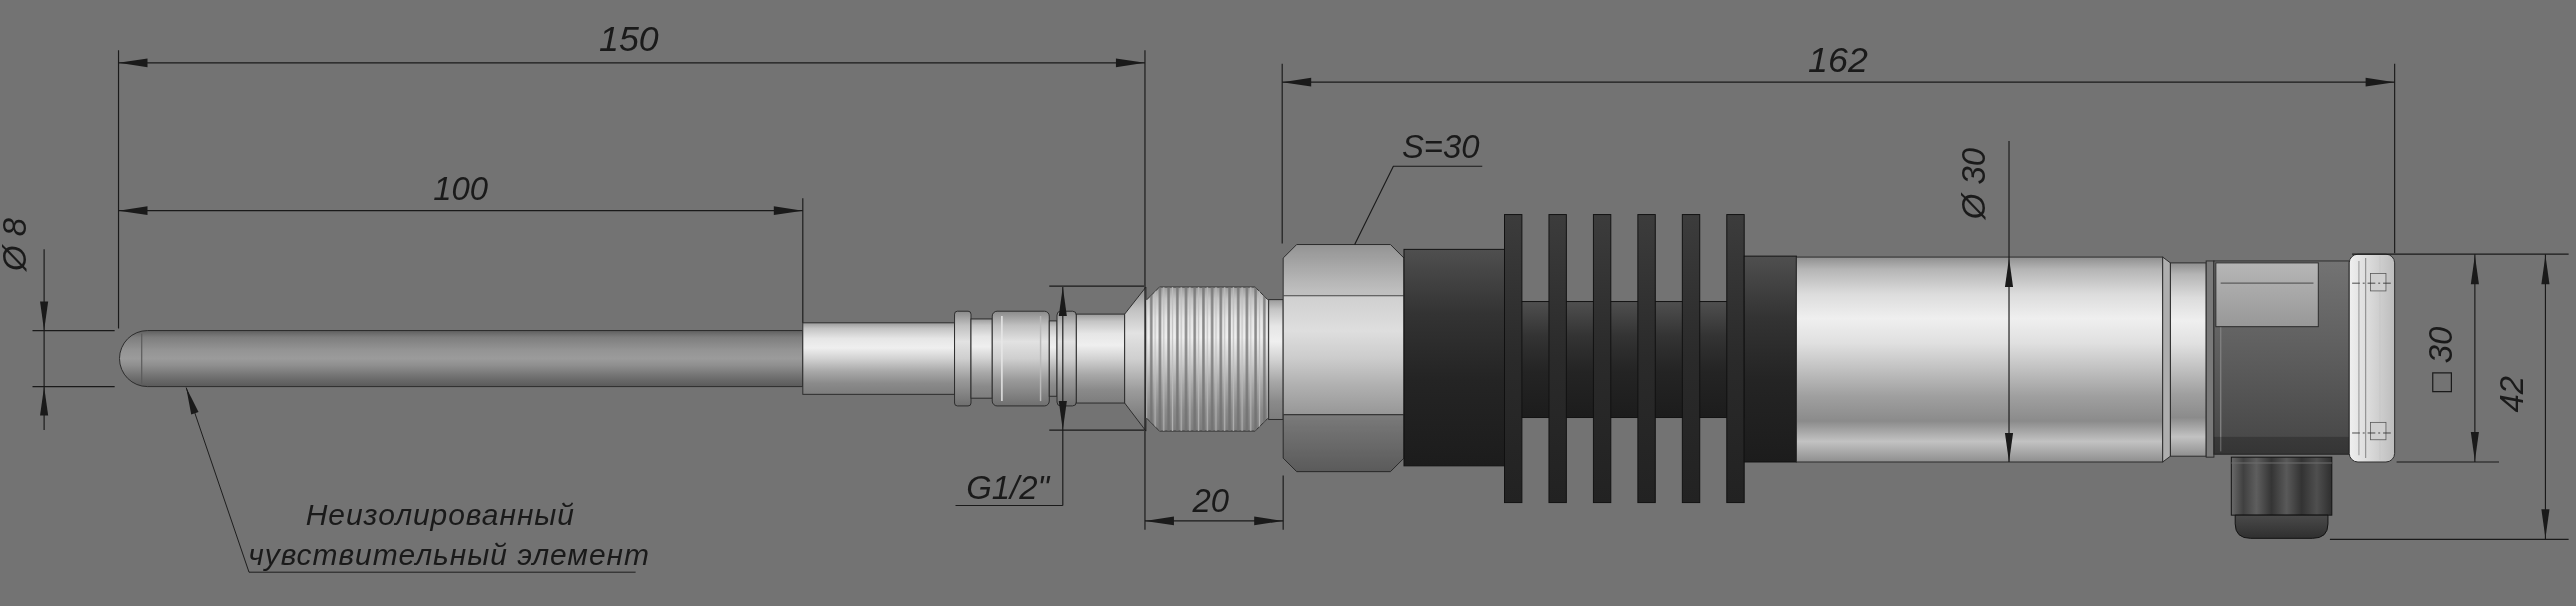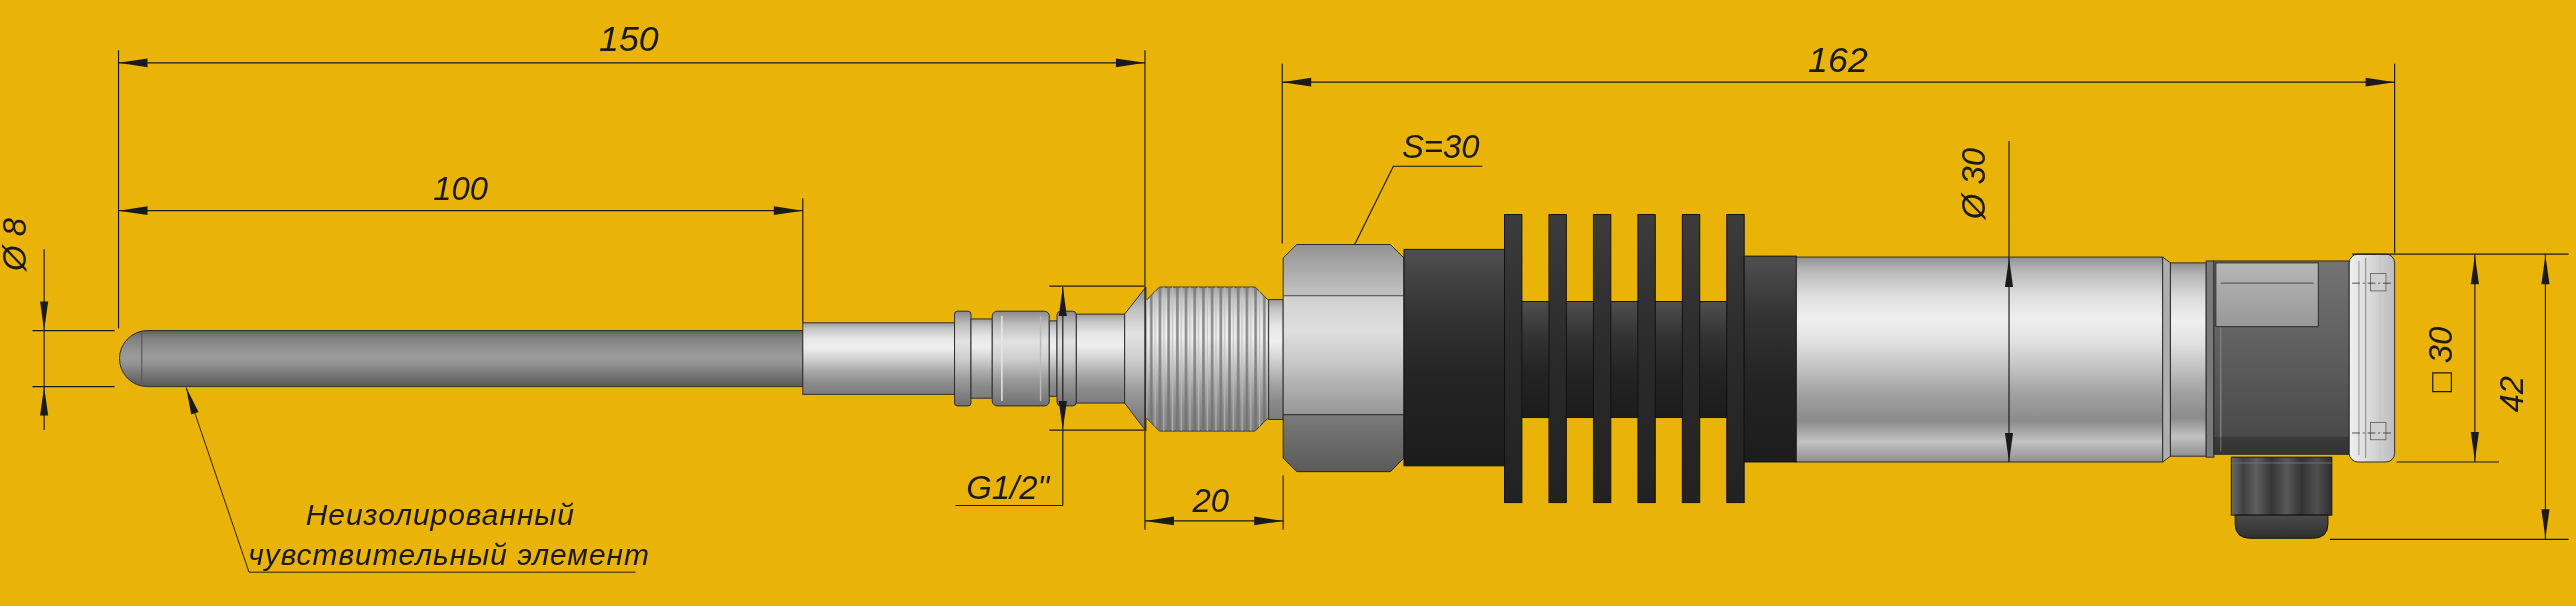--- a/index.html
+++ b/index.html
@@ -1,16 +1,16 @@
 <!DOCTYPE html>
 <html><head>
 <meta charset="utf-8">
 <style>
   html,body{margin:0;padding:0;background:#ffffff;}
-  .canvas{position:relative;width:2576px;height:606px;background:#eab308;overflow:hidden;}
+  .canvas{position:relative;width:2576px;height:606px;background:#737373;overflow:hidden;}
   svg text{font-family:"Liberation Sans",sans-serif;font-style:italic;fill:#1a1a1a;}
   .dim{stroke:#1a1a1a;stroke-width:1.2;fill:none;}
   .thin{stroke:#1a1a1a;stroke-width:1;fill:none;}
   .arrow{fill:#1a1a1a;stroke:none;}
   .part{stroke:#2a2a2a;stroke-width:1;}
   .dark{stroke:#111111;stroke-width:1;}
   .t38{font-size:37px;}
   .t34{font-size:34px;}
   .t31{font-size:31px;letter-spacing:1px;}
 </style>

